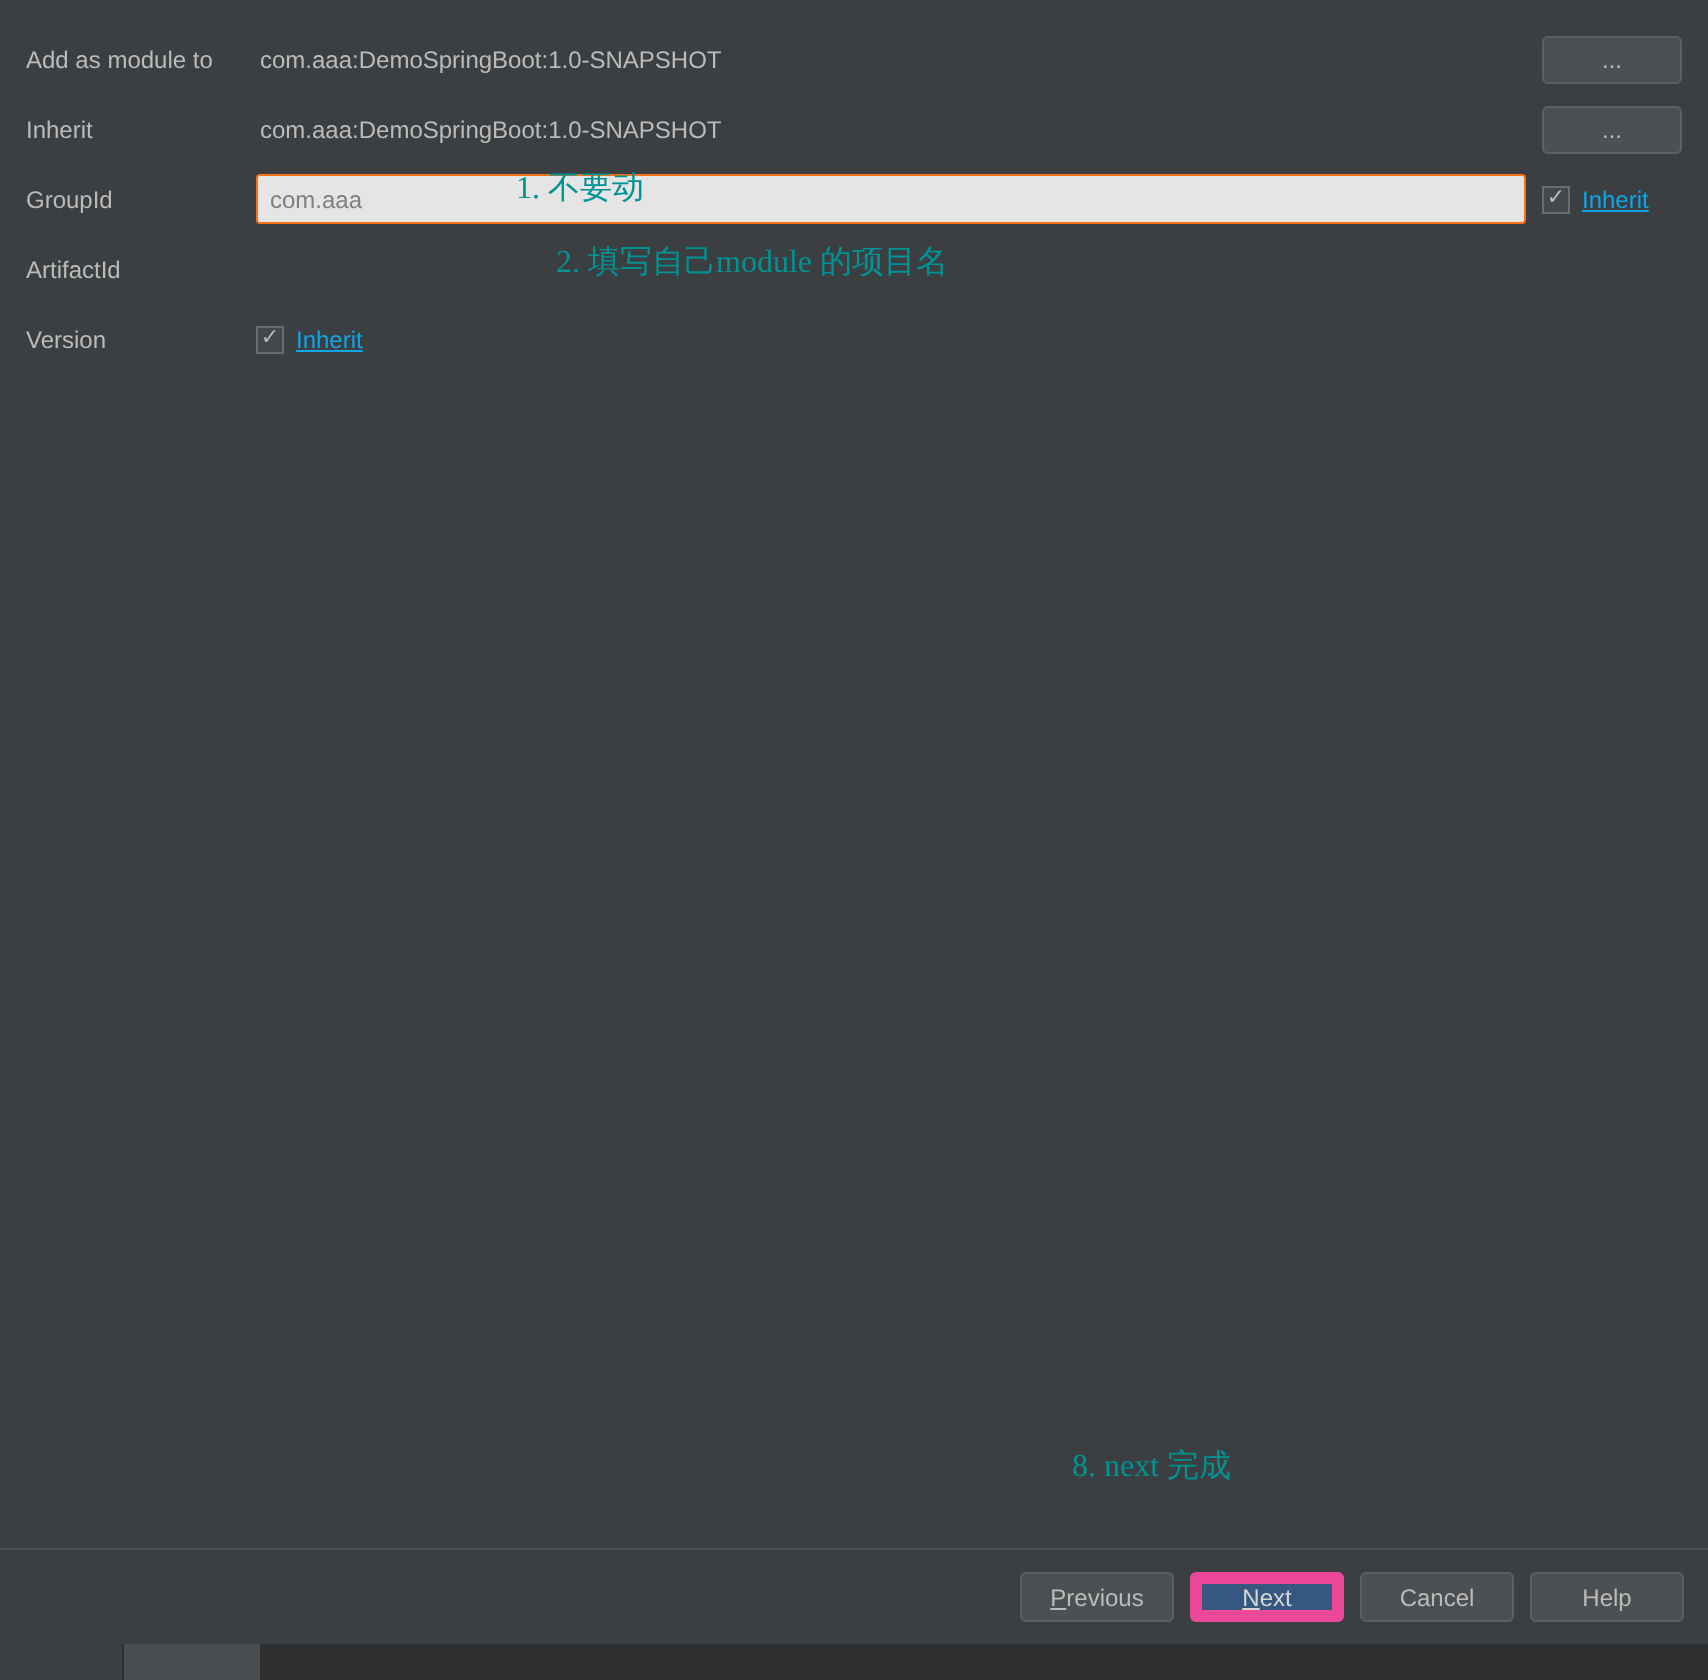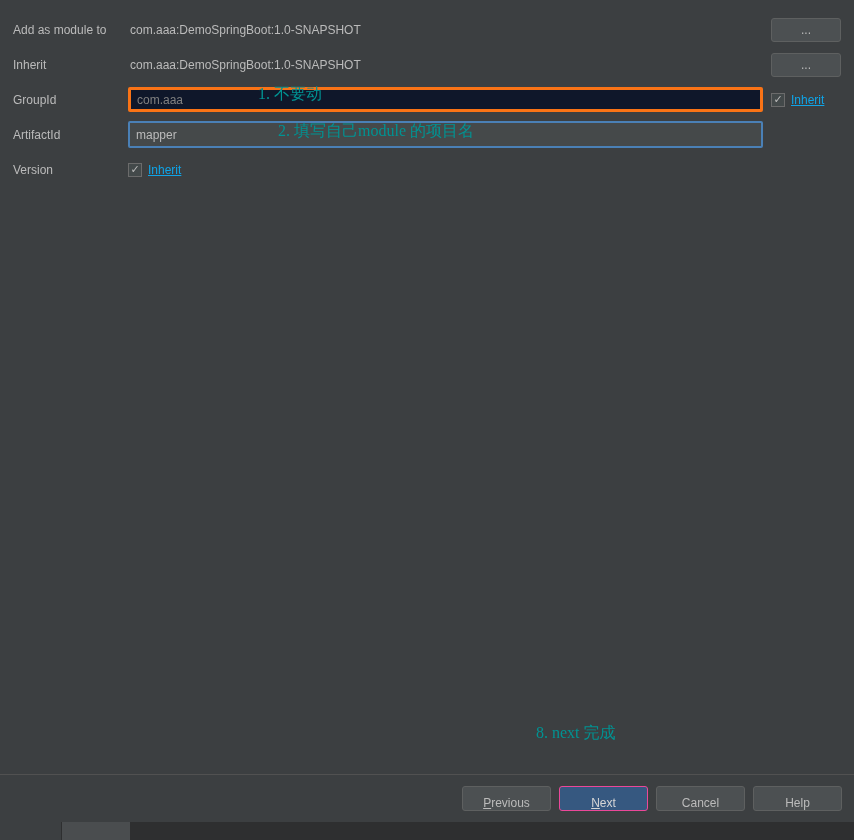--- a/index.html
+++ b/index.html
@@ -44,22 +44,22 @@
       cursor: pointer;
       border-radius: 3px;
       font-size: 12px;
       display: flex;
       align-items: center;
       justify-content: center;
     }
     .text-input {
       flex: 1;
       height: 25px;
-      background: #0f172a;
-      border: 3px solid #f97316;
+      background: #e5e5e5;
+      border: 1px solid #f97316;
       color: #999999;
       padding: 0 6px;
       font-size: 12px;
       outline: none;
       font-family: inherit;
       border-radius: 2px;
     }
     .text-input.focused {
       border: 2px solid #4a80b6;
       color: #bbbbbb;
@@ -107,35 +107,35 @@
       z-index: 10;
     }
     .button-bar {
       position: absolute;
       bottom: 29px;
       right: 12px;
       display: flex;
       gap: 8px;
     }
     .dlg-button {
-      width: 89px;
+      width: 77px;
       height: 25px;
       background: #4c5052;
       border: 1px solid #5e6060;
       color: #bbbbbb;
       font-size: 12px;
       cursor: pointer;
       border-radius: 3px;
       display: flex;
-      align-items: flex-end;
+      align-items: center;
       justify-content: center;
     }
     .dlg-button.primary {
       background: #365880;
-      border: 1px solid #ec4899;
+      border: 6px solid #ec4899;
       color: #d6d6d6;
     }
     .mnemonic { text-decoration: underline; }
     .separator-bar {
       position: absolute;
       bottom: 0;
       left: 0;
       width: 100%;
       height: 18px;
       background: #2e2f30;
@@ -179,21 +179,20 @@
     <div class="label">GroupId</div>
     <input class="text-input disabled" type="text" readonly="" value="com.aaa" style="">
     <div class="inherit-group">
       <div class="checkbox checked"></div>
       <span class="inherit-label">Inherit</span>
     </div>
   </div>
 
   <div class="row">
     <div class="label">ArtifactId</div>
-    <input class="text-input focused" type="text" value="mapper" style="">
     <div class="spacer"></div>
   </div>
 
   <div class="row">
     <div class="label">Version</div>
     <div class="inherit-group">
       <div class="checkbox checked"></div>
       <span class="inherit-label">Inherit</span>
     </div>
   </div>

